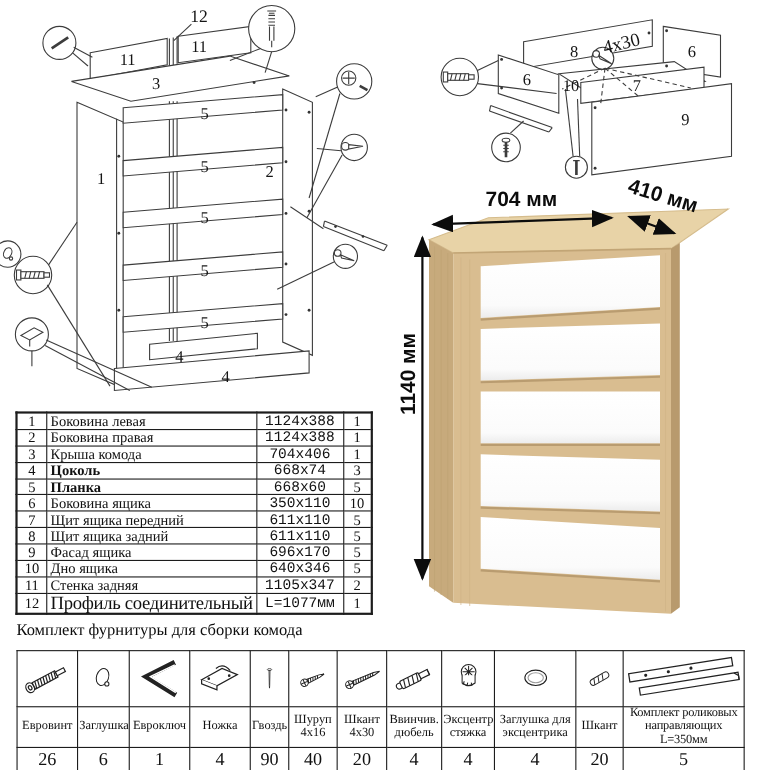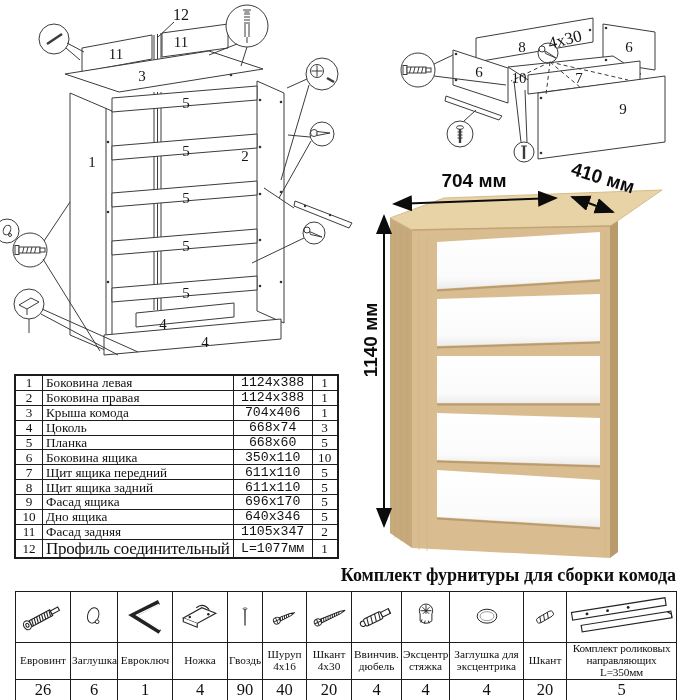--- a/index.html
+++ b/index.html
@@ -15,26 +15,26 @@
   #parts-table{position:absolute;left:14px;top:374px;border-collapse:collapse;
                font-size:13.2px;line-height:1;}
   #parts-table td{border:1.6px solid #1c1c1c;padding:0 3px;height:13.9px;white-space:nowrap;}
   #parts-table{border:2px solid #1c1c1c;}
   td.c{text-align:center;}
   td.nm{width:148px;}
   td.n{width:20px;}
   td.sz{width:72px;font-family:Liberation Mono, monospace;}
   td.q{width:18px;}
   td.ind1{padding-left:22px;}
-  td.ind2{padding-left:40px;}
+  td.ind2{padding-left:40px;font-weight:bold;}
   td.condensed{font-size:17px;letter-spacing:-0.3px;}
 
   
-  #kit-title{position:absolute;left:15px;top:565px;width:661px;text-align:right;
-             font-size:18px;color:#0d0d0d;font-weight:bold;}
+  #kit-title{position:absolute;left:15px;top:565px;width:661px;text-align:left;
+             font-size:15px;color:#0d0d0d;}
 
   
   #hardware-table{position:absolute;left:15px;top:591px;border-collapse:collapse;
                   table-layout:fixed;width:661px;text-align:center;}
   #hardware-table td{border:1.6px solid #1c1c1c;padding:0 1px;overflow:hidden;}
   #hardware-table tr.icons td{height:50px;}
   #hardware-table tr.labels td{height:29px;font-size:11.3px;line-height:1.05;}
   #hardware-table tr.qty td{height:21px;font-size:16.5px;}
   #hardware-table .sm{font-size:10.4px;letter-spacing:-0.2px;text-align:center;}
   .hicon{margin:0 auto;}
@@ -384,21 +384,21 @@
           <td class="c q">5</td>
         </tr>
       <tr>
           <td class="c n">10</td>
           <td class="nm ind1">Дно ящика</td>
           <td class="c sz">640x346</td>
           <td class="c q">5</td>
         </tr>
       <tr>
           <td class="c n">11</td>
-          <td class="nm ind1">Фасад задняя</td>
+          <td class="nm ind1">Стенка задняя</td>
           <td class="c sz">1105x347</td>
           <td class="c q">2</td>
         </tr>
       <tr>
           <td class="c n">12</td>
           <td class="nm condensed">Профиль соединительный</td>
           <td class="c sz">L=1077мм</td>
           <td class="c q">1</td>
         </tr>
     </tbody>

